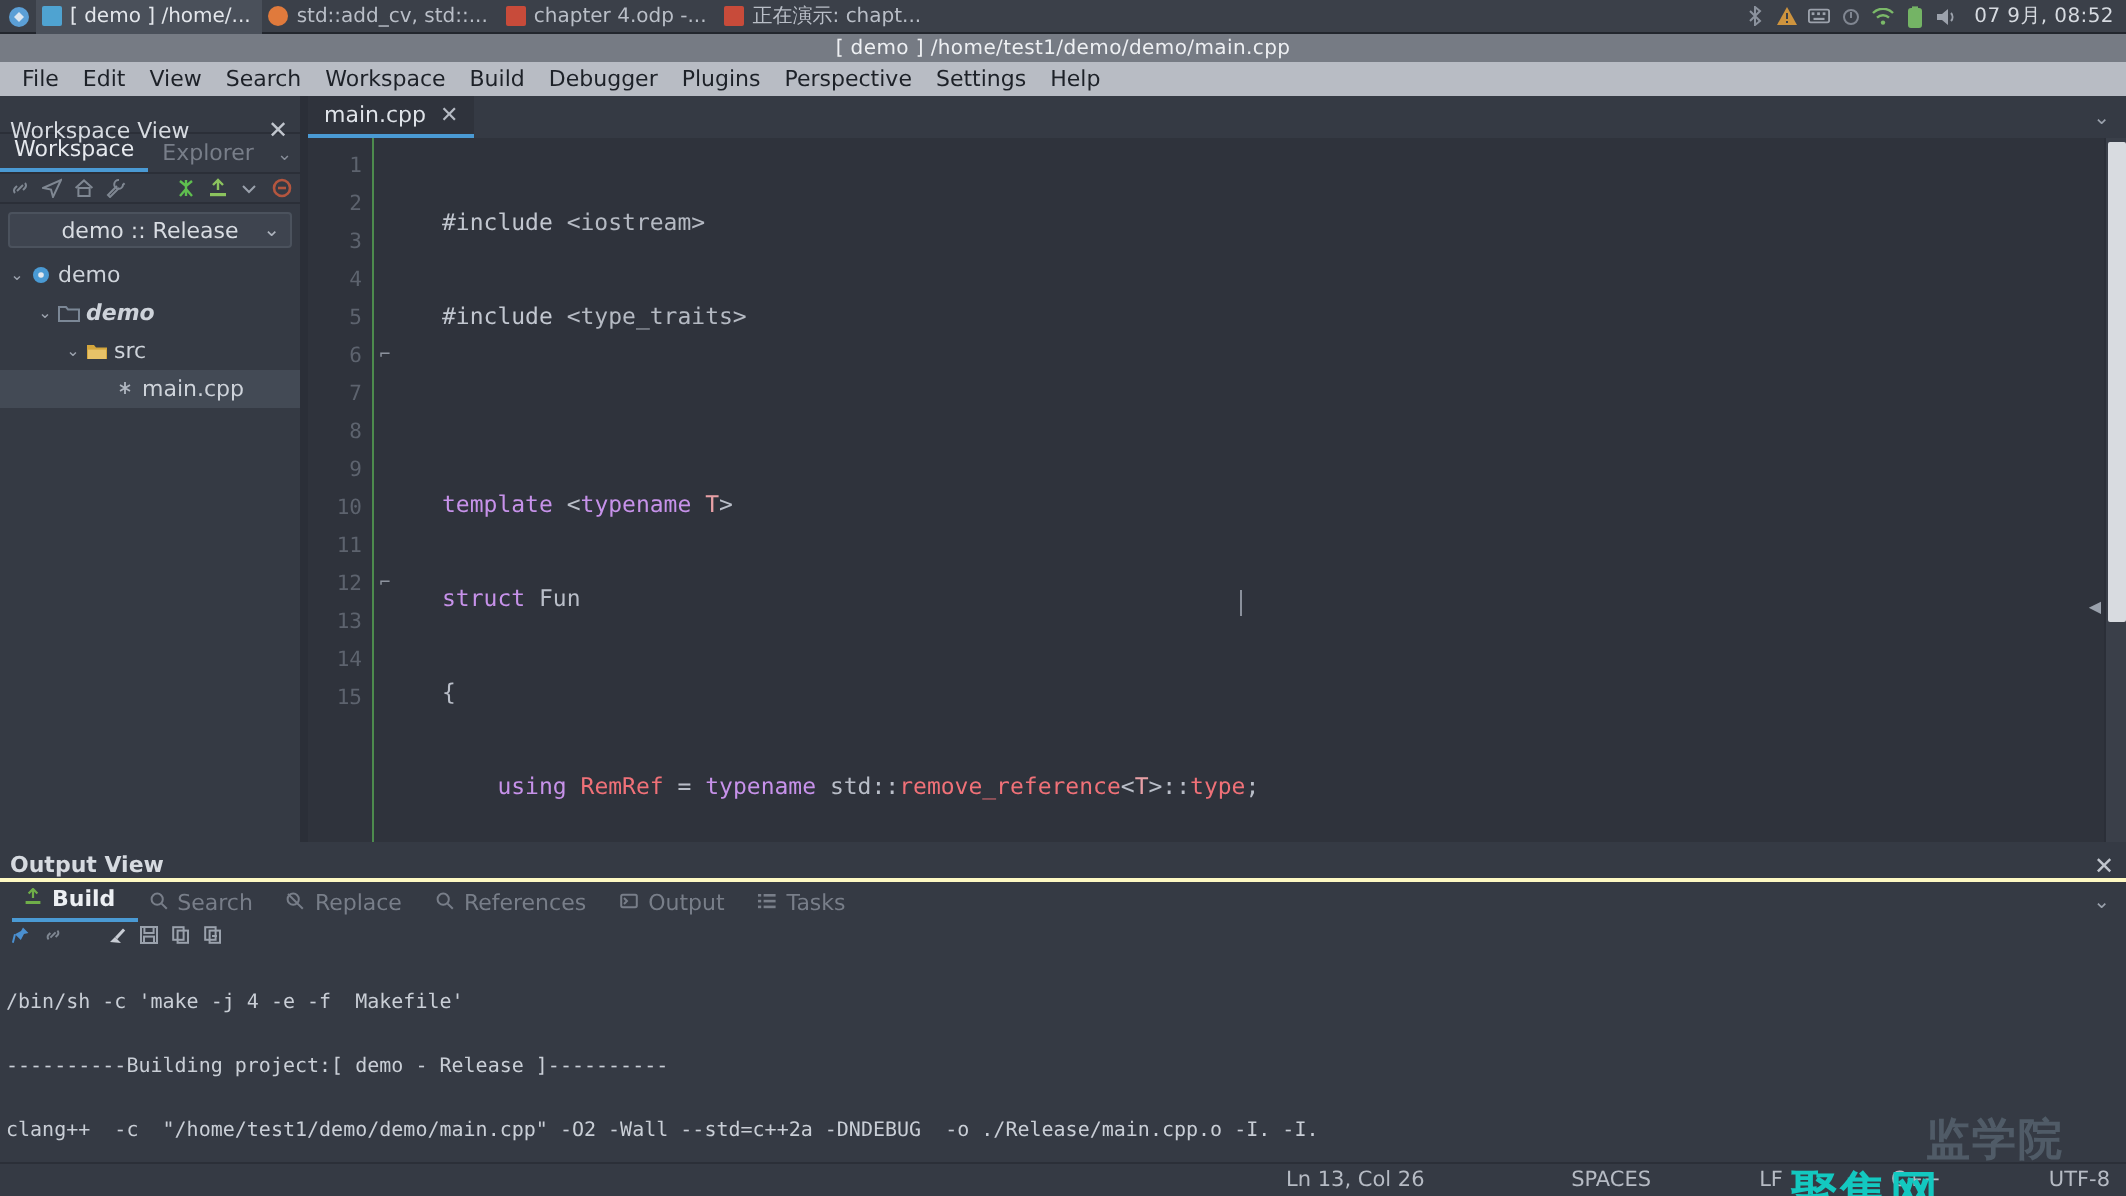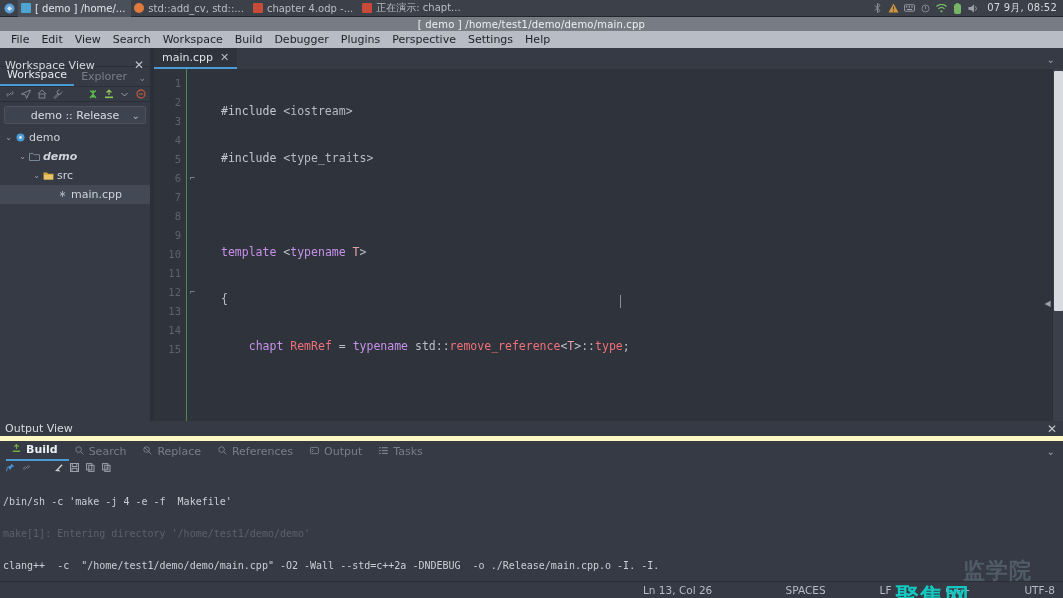--- a/index.html
+++ b/index.html
@@ -139,21 +139,21 @@
     border-left: 1px solid #2b2f38;
   }
   .ed-scroll .thumb { position: absolute; left: 1px; top: 2px; width: 9px; height: 240px; background: #d8dbe0; border-radius: 1px; }
   .ed-collapse {
     position: absolute; right: 12px; top: 248px; width: 7px; height: 14px;
     display: flex; align-items: center; justify-content: center; color: #9aa1ac; font-size: 8px;
   }
 
   
   .outview { position: absolute; left: 0; top: 421px; width: 1063px; height: 160px; background: #353a44; }
-  .ov-head { height: 20px; display: flex; align-items: center; padding: 0 4px 0 5px; border-bottom: 5px solid #fef9c3;}
+  .ov-head { height: 20px; display: flex; align-items: flex-end; padding: 0 4px 0 5px; border-bottom: 2px solid #fef9c3; font-weight: bold;}
   .ov-head .ttl { font-size: 11px; color: #d6dae0; flex: 1; }
   .ov-head .x { font-size: 12px; color: #c0c5cd; cursor: pointer; padding: 0 2px; line-height: 1;}
   .ov-tabs { height: 20px; display: flex; align-items: flex-end; padding-left: 6px; gap: 0; position: relative; }
   .ov-tab {
     display: flex; align-items: center; gap: 5px; font-size: 11px; color: #787e89;
     padding: 2px 11px 3px 6px; cursor: pointer;
   }
   .ov-tab.active { color: #eceff3; border-bottom: 2px solid #4a9ad4; font-weight: bold; }
   .ov-tabs .chev { position: absolute; right: 8px; bottom: 4px; color: #9aa1ac; font-size: 10px; }
   .ov-tools { height: 13px; display: flex; align-items: center; gap: 6px; padding: 0 5px; }
@@ -441,22 +441,23 @@
           <div>⌐</div>
           <div></div>
           <div></div>
           <div></div>
         </div>
         <div class="code">
           <div class="ln"><span class="pp">#include</span> <span class="st">&lt;iostream&gt;</span></div>
           <div class="ln"><span class="pp">#include</span> <span class="st">&lt;type_traits&gt;</span></div>
           <div class="ln"></div>
           <div class="ln"><span class="k">template</span> <span class="op">&lt;</span><span class="k">typename</span> <span class="ty">T</span><span class="op">&gt;</span></div>
+          <div class="ln"><span class="k">struct</span> <span class="pl">Fun</span></div>
           <div class="ln"><span class="pl">{</span></div>
-          <div class="ln">    <span class="k">chapt</span> <span class="id">RemRef</span> <span class="op">=</span> <span class="k">typename</span> <span class="pl">std</span><span class="op">::</span><span class="id">remove_reference</span><span class="op">&lt;</span><span class="ty">T</span><span class="op">&gt;::</span><span class="id">type</span><span class="op">;</span></div>
+          <div class="ln">    <span class="k">using</span> <span class="id">RemRef</span> <span class="op">=</span> <span class="k">typename</span> <span class="pl">std</span><span class="op">::</span><span class="id">remove_reference</span><span class="op">&lt;</span><span class="ty">T</span><span class="op">&gt;::</span><span class="id">type</span><span class="op">;</span></div>
           
           
           
           
           
           
           
           
         </div>
       </div>
@@ -574,21 +575,21 @@
         <svg width="9" height="9" viewBox="0 0 9 9">
             <rect x=".6" y=".6" width="5.2" height="6.3" stroke="#9aa1ac" fill="none"></rect>
             <rect x="2.8" y="2.3" width="5.2" height="6.1" stroke="#9aa1ac" fill="none"></rect>
             <path d="M4 5 h2.5" stroke="#9aa1ac"></path>
           </svg>
       </span>
     </div>
 
     <div class="log">
       <div class="l nor">/bin/sh -c 'make -j 4 -e -f  Makefile'</div>
-      <div class="l dim">make[1]: Entering directory '/home/test1/demo/demo'</div>
+      <div class="l nor">----------Building project:[ demo - Release ]----------</div>
       <div class="l nor">clang++  -c  "/home/test1/demo/demo/main.cpp" -O2 -Wall --std=c++2a -DNDEBUG  -o ./Release/main.cpp.o -I. -I.</div>
       
       
       
     </div>
   </div>
 
   <div class="status">
     <span class="pos">Ln 13, Col 26</span>
     <span class="sp"></span>

